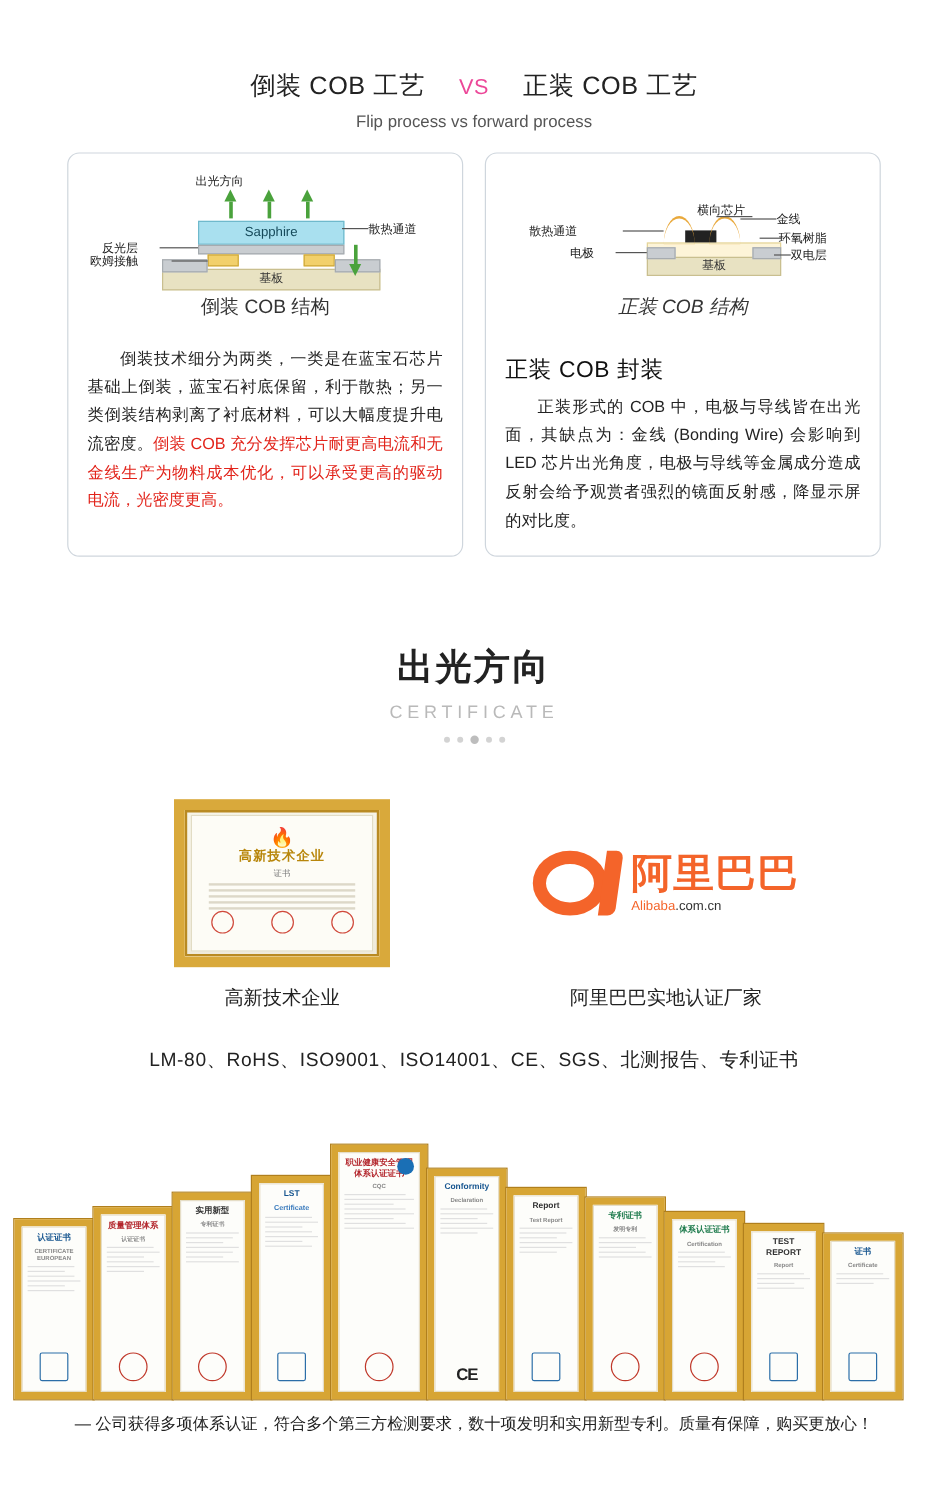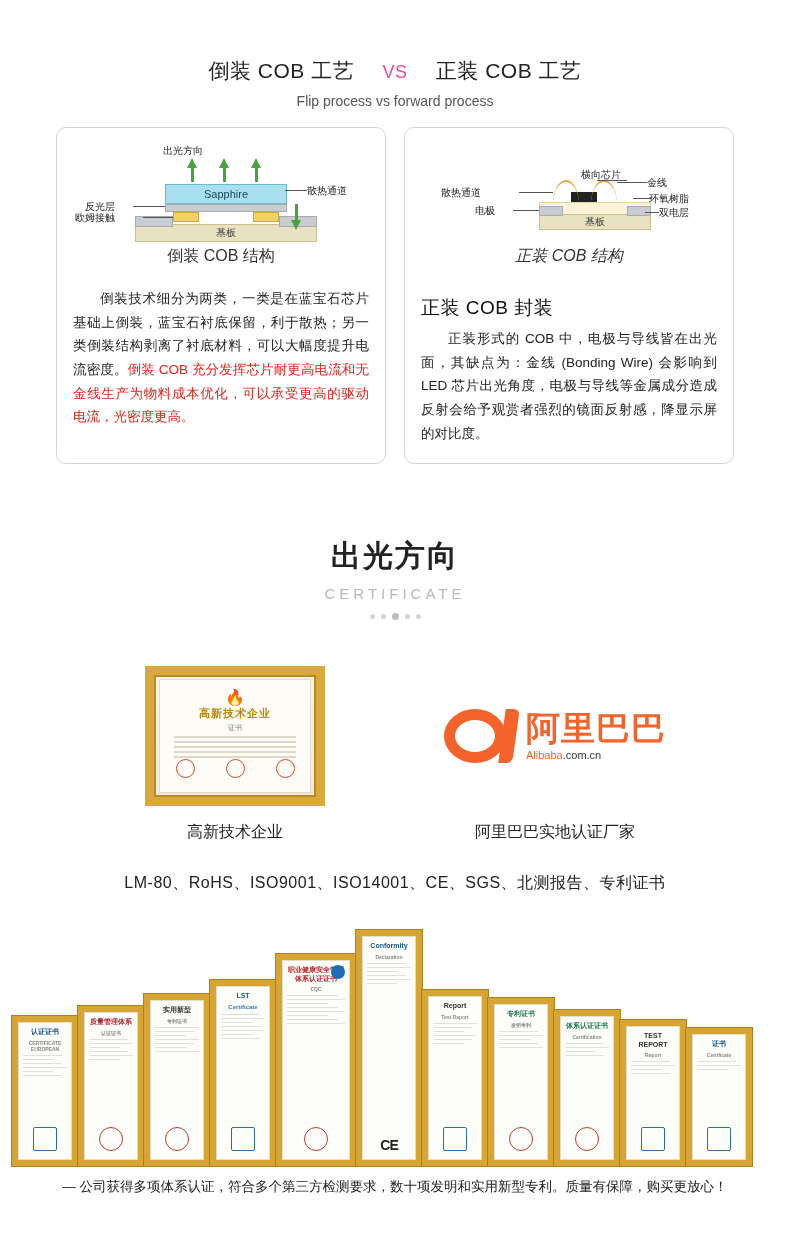--- a/index.html
+++ b/index.html
@@ -688,21 +688,21 @@
         <div class="ln"></div>
         <div class="ln s"></div>
         <div class="ln m"></div>
         <div class="ln"></div>
         <div class="ln s"></div>
         <div class="ln m"></div>
         <div class="ln"></div>
         <div class="stamp"></div>
       </div>
   </div>
-  <div class="cert" style="left:356px; width:66px; height:236px;">
+  <div class="cert" style="left:356px; width:66px; height:192px;">
     <div class="inner">
         <div class="hd">Conformity</div>
         <div class="hd" style="font-size:5px;color:#888">Declaration</div>
         <div class="ln m"></div>
         <div class="ln"></div>
         <div class="ln s"></div>
         <div class="ln m"></div>
         <div class="ln"></div>
         <div class="ln s"></div>
         <div class="ce">CE</div>

